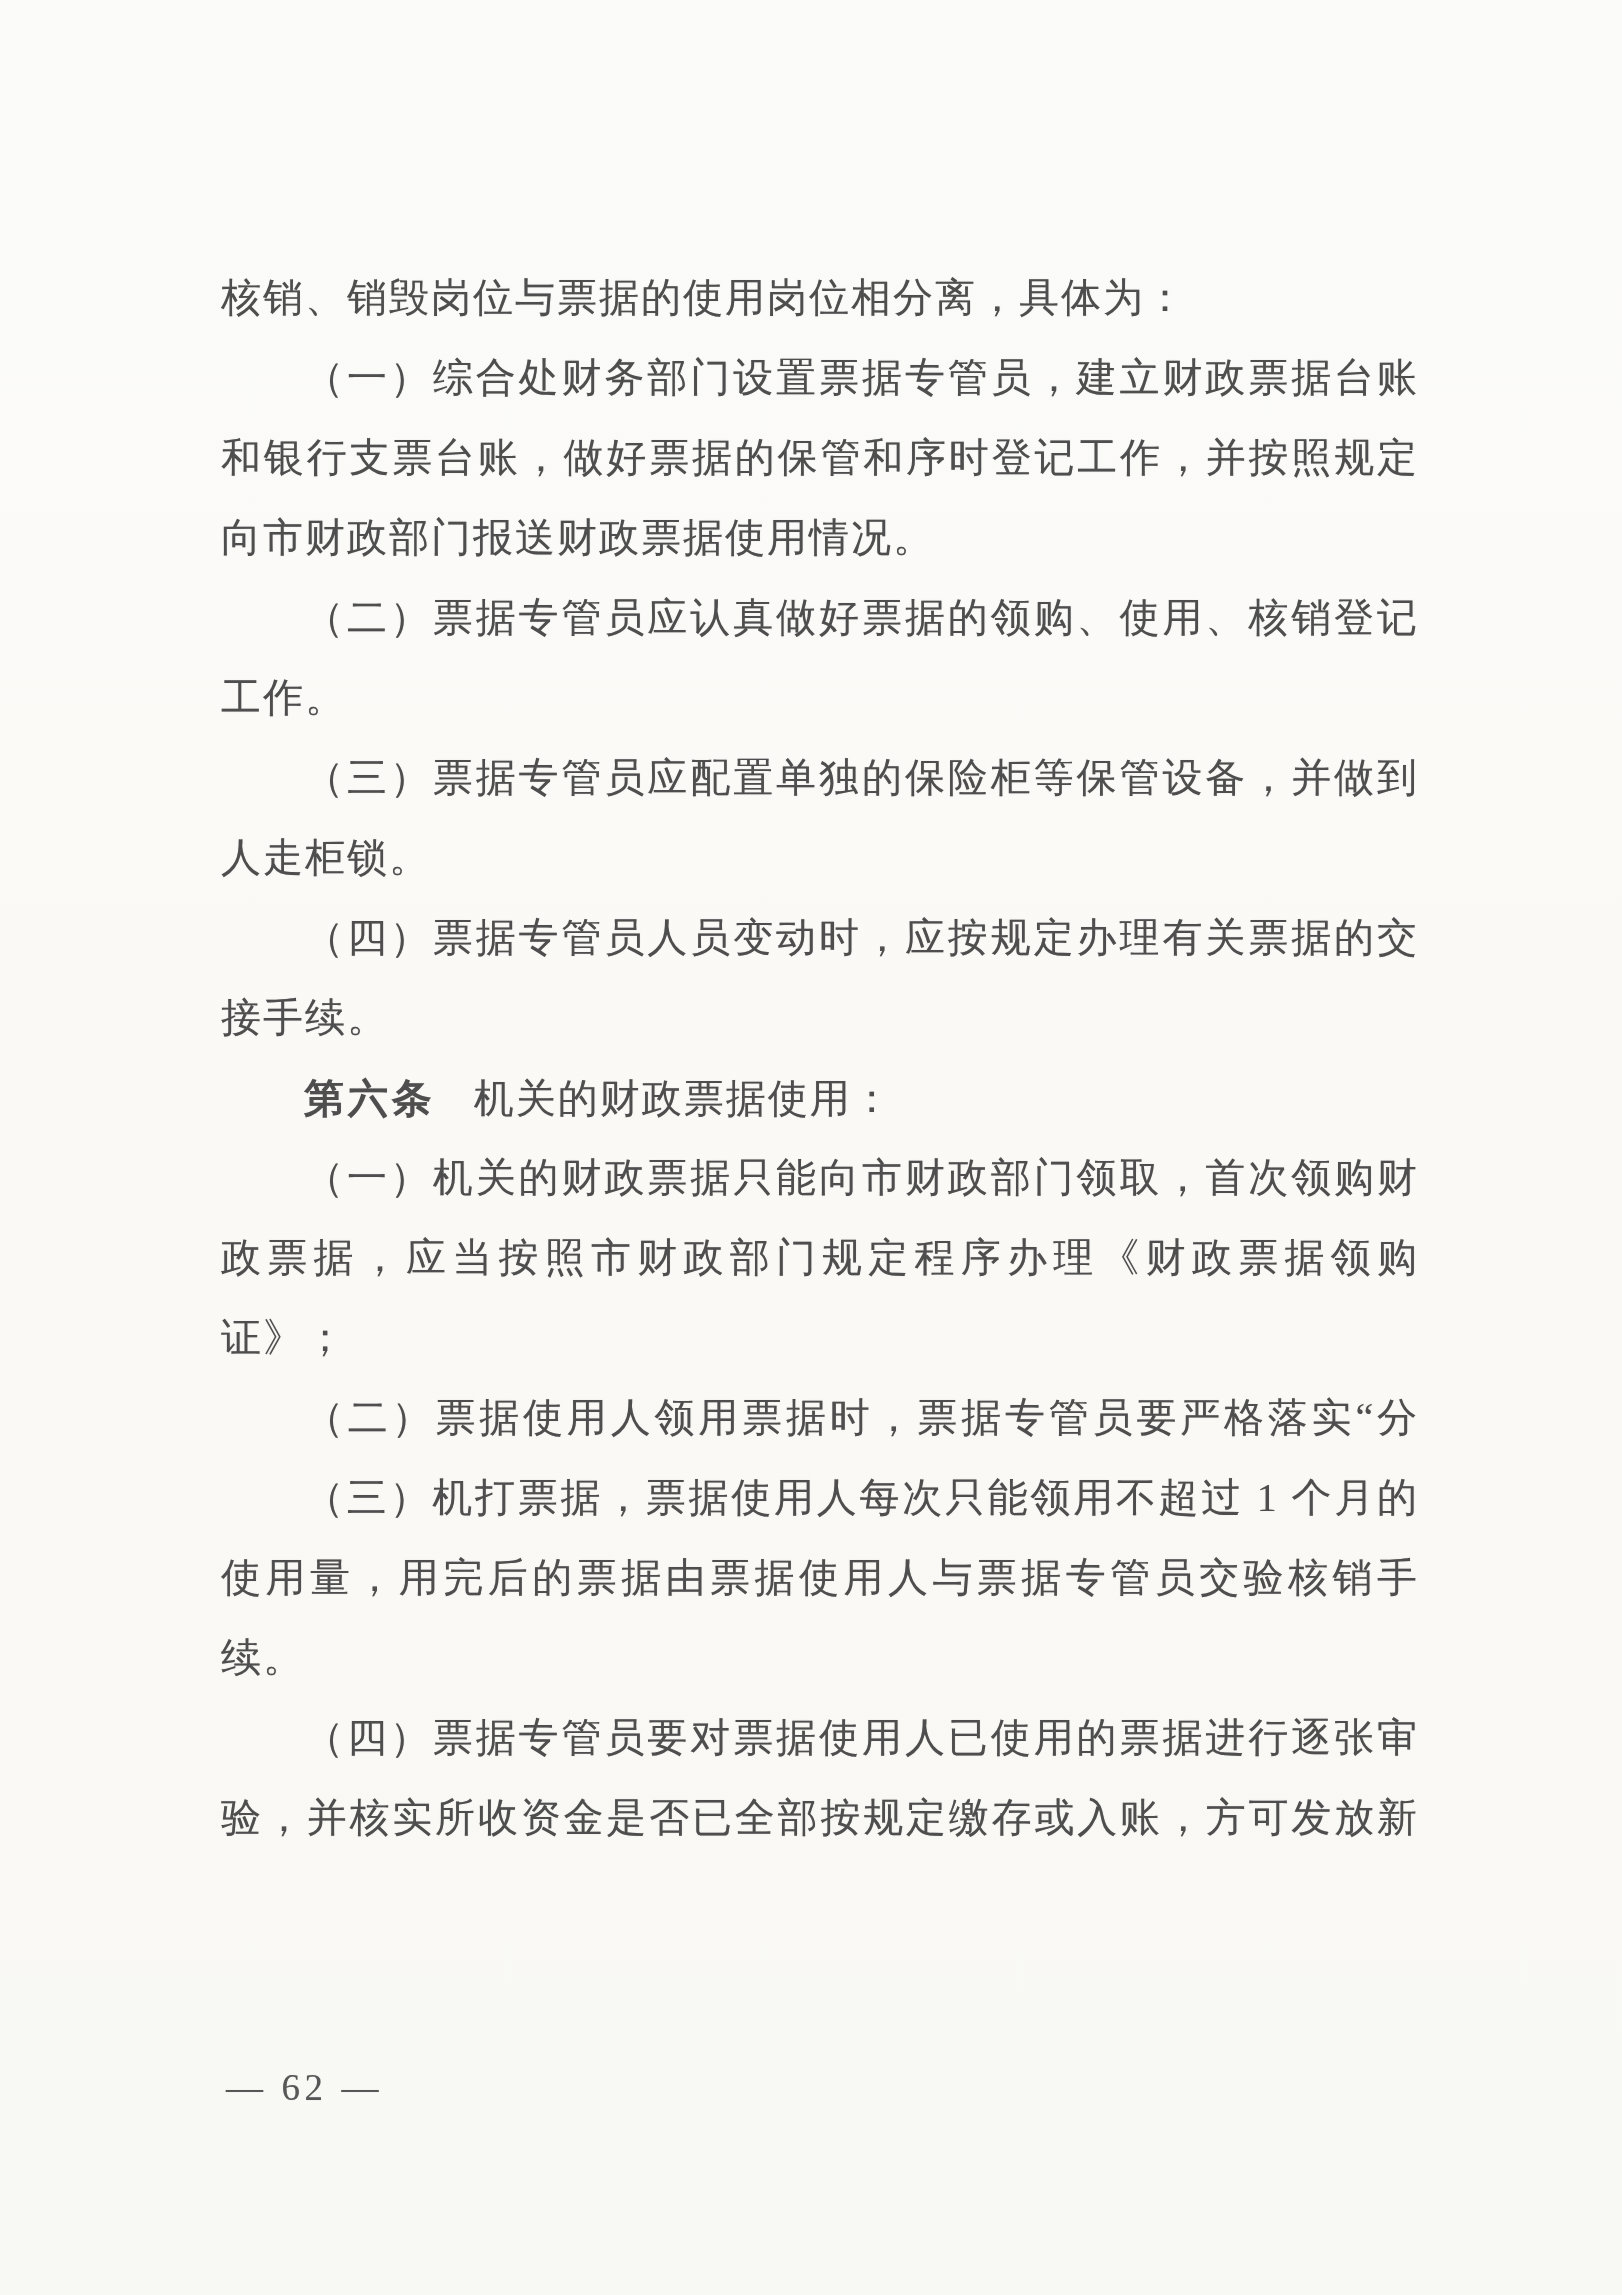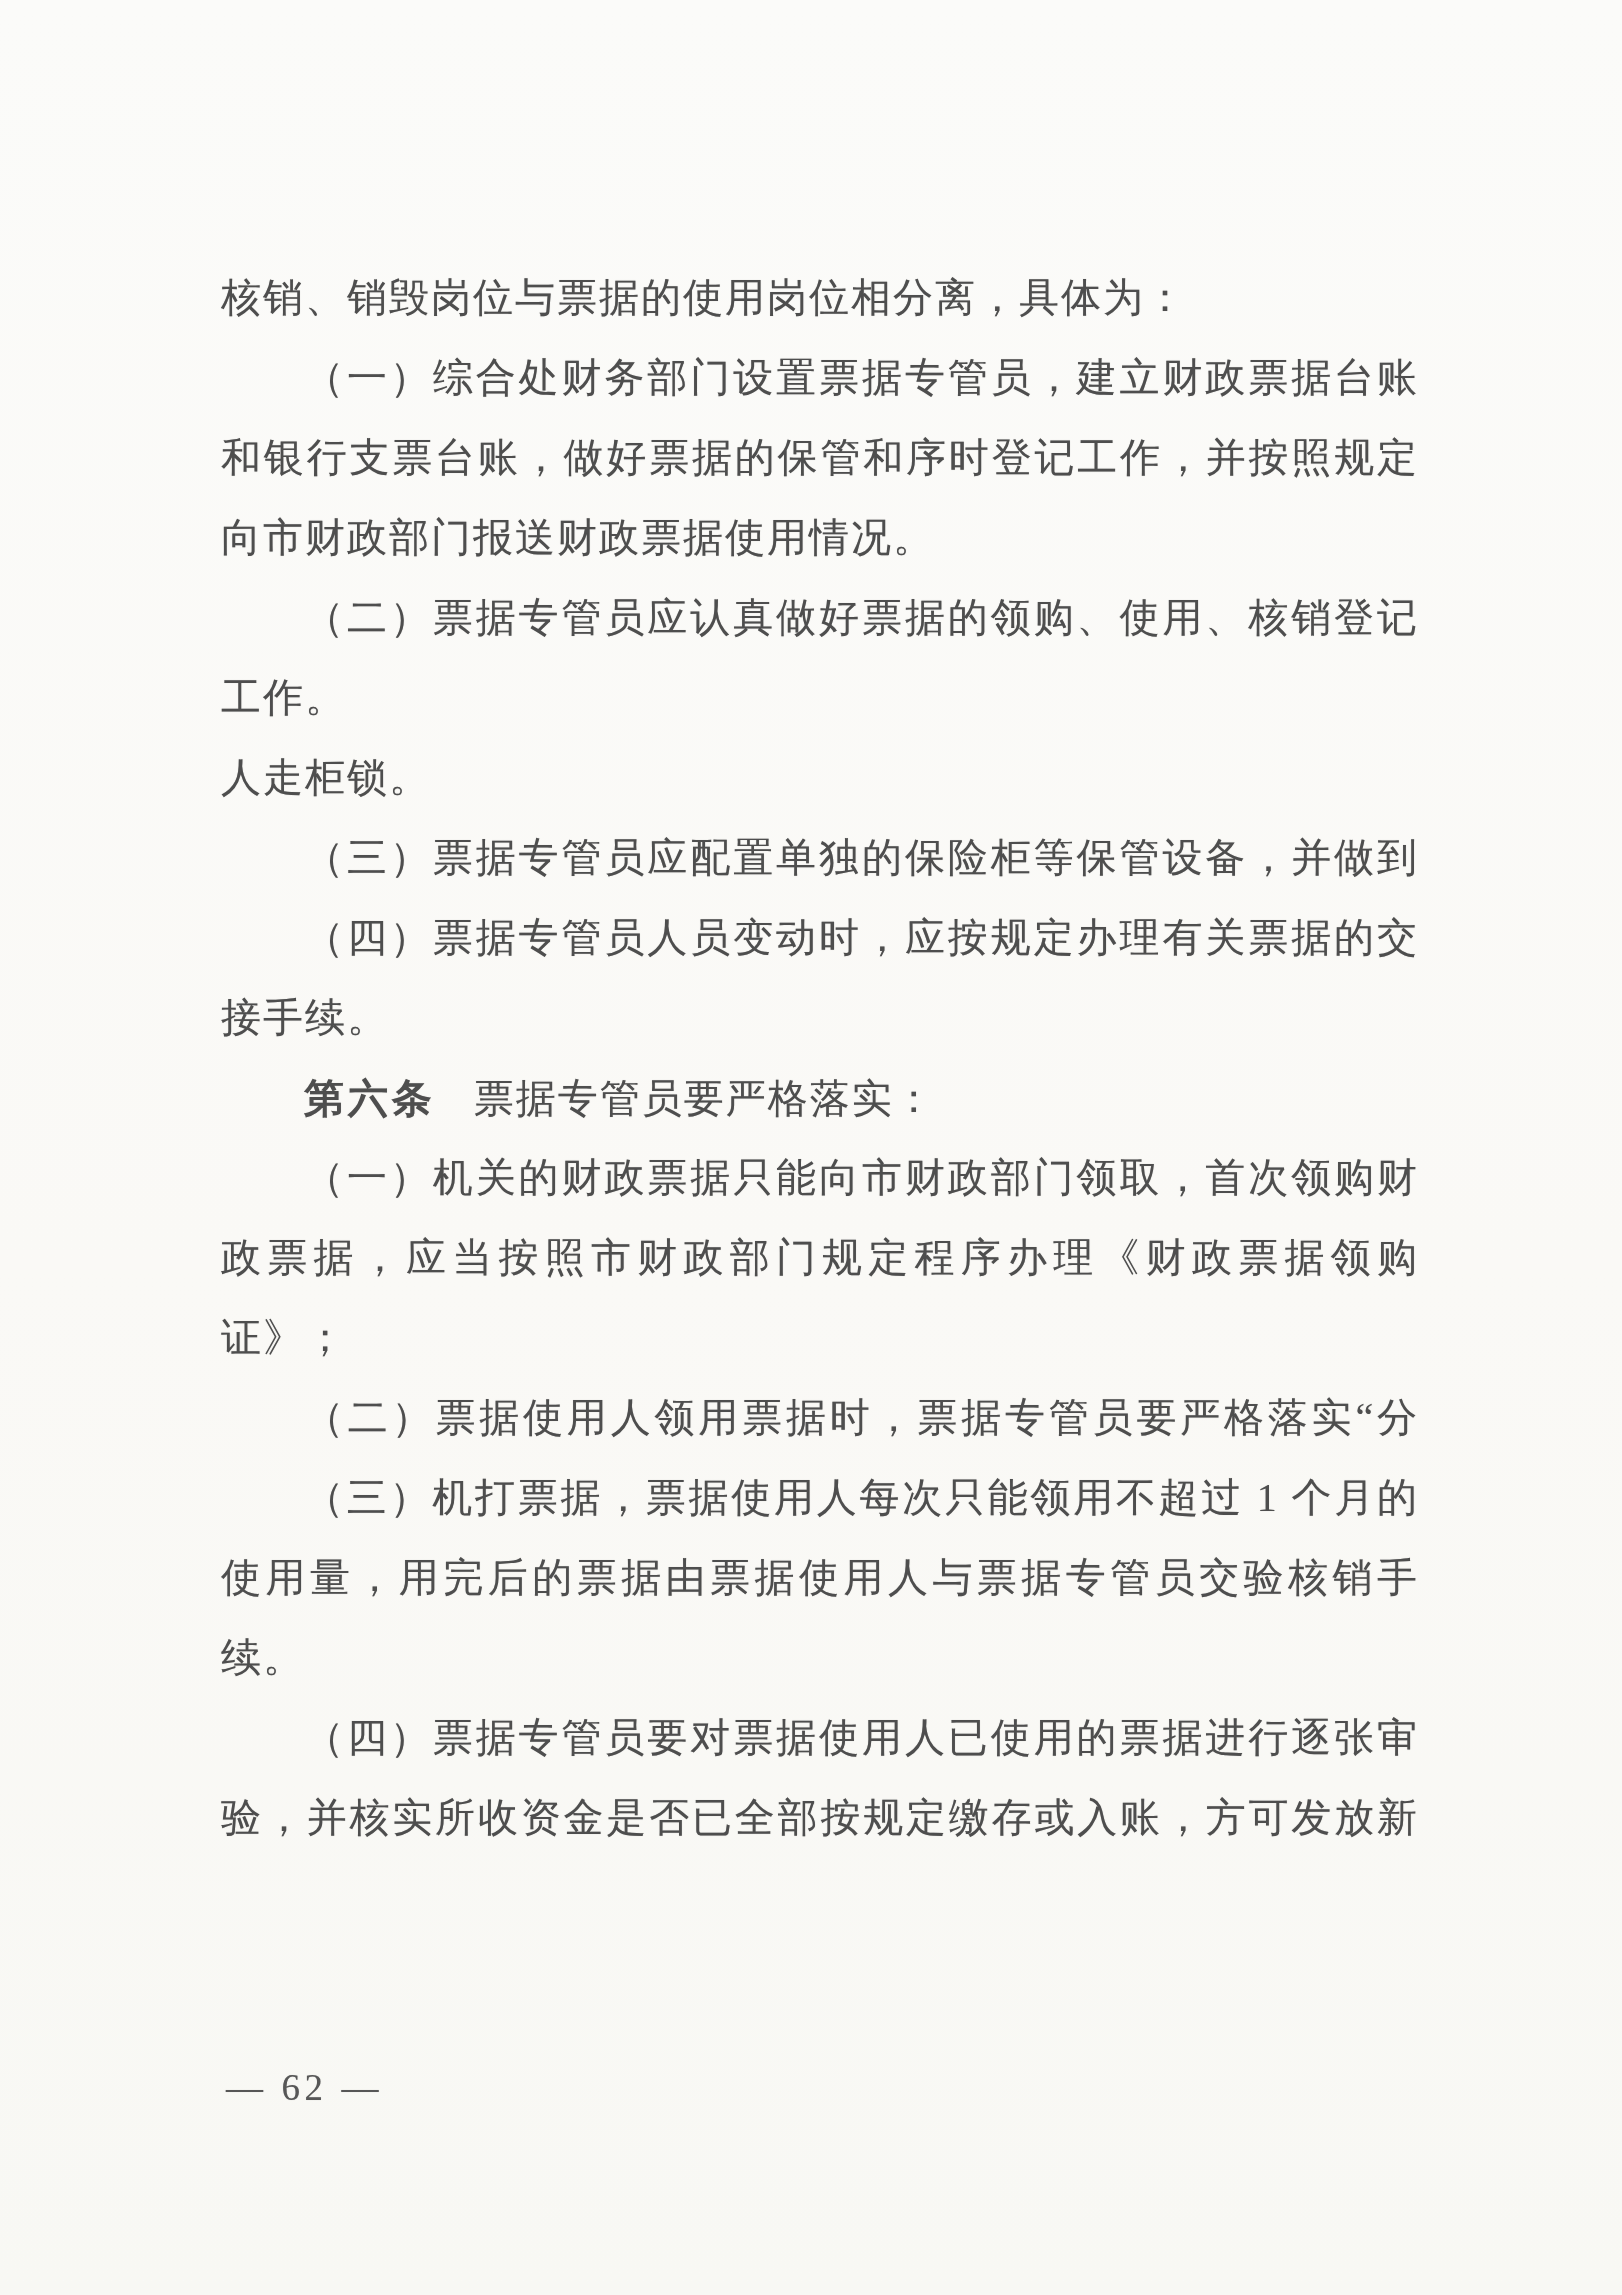--- a/index.html
+++ b/index.html
@@ -61,26 +61,26 @@
 <body>
 
 <div class="page">
   <div class="content">
     <div class="line">核销、销毁岗位与票据的使用岗位相分离，具体为：</div>
     <div class="line fill indent">（一）综合处财务部门设置票据专管员，建立财政票据台账</div>
     <div class="line fill">和银行支票台账，做好票据的保管和序时登记工作，并按照规定</div>
     <div class="line">向市财政部门报送财政票据使用情况。</div>
     <div class="line fill indent">（二）票据专管员应认真做好票据的领购、使用、核销登记</div>
     <div class="line">工作。</div>
+    <div class="line fill indent">（三）票据专管员应配置单独的保险柜等保管设备，并做到</div>
     <div class="line">人走柜锁。</div>
-    <div class="line fill indent">（三）票据专管员应配置单独的保险柜等保管设备，并做到</div>
     <div class="line fill indent">（四）票据专管员人员变动时，应按规定办理有关票据的交</div>
     <div class="line">接手续。</div>
     <div class="line indent">
-      <span class="term">第六条</span><span>票据专管员要严格落实：</span>
+      <span class="term">第六条</span><span>机关的财政票据使用：</span>
     </div>
     <div class="line fill indent">（一）机关的财政票据只能向市财政部门领取，首次领购财</div>
     <div class="line fill">政票据，应当按照市财政部门规定程序办理《财政票据领购</div>
     <div class="line">证》；</div>
     <div class="line fill indent">（二）票据使用人领用票据时，票据专管员要严格落实“分</div>
     <div class="line fill indent">（三）机打票据，票据使用人每次只能领用不超过 1 个月的</div>
     <div class="line fill">使用量，用完后的票据由票据使用人与票据专管员交验核销手</div>
     <div class="line">续。</div>
     <div class="line fill indent">（四）票据专管员要对票据使用人已使用的票据进行逐张审</div>
     <div class="line fill">验，并核实所收资金是否已全部按规定缴存或入账，方可发放新</div>

